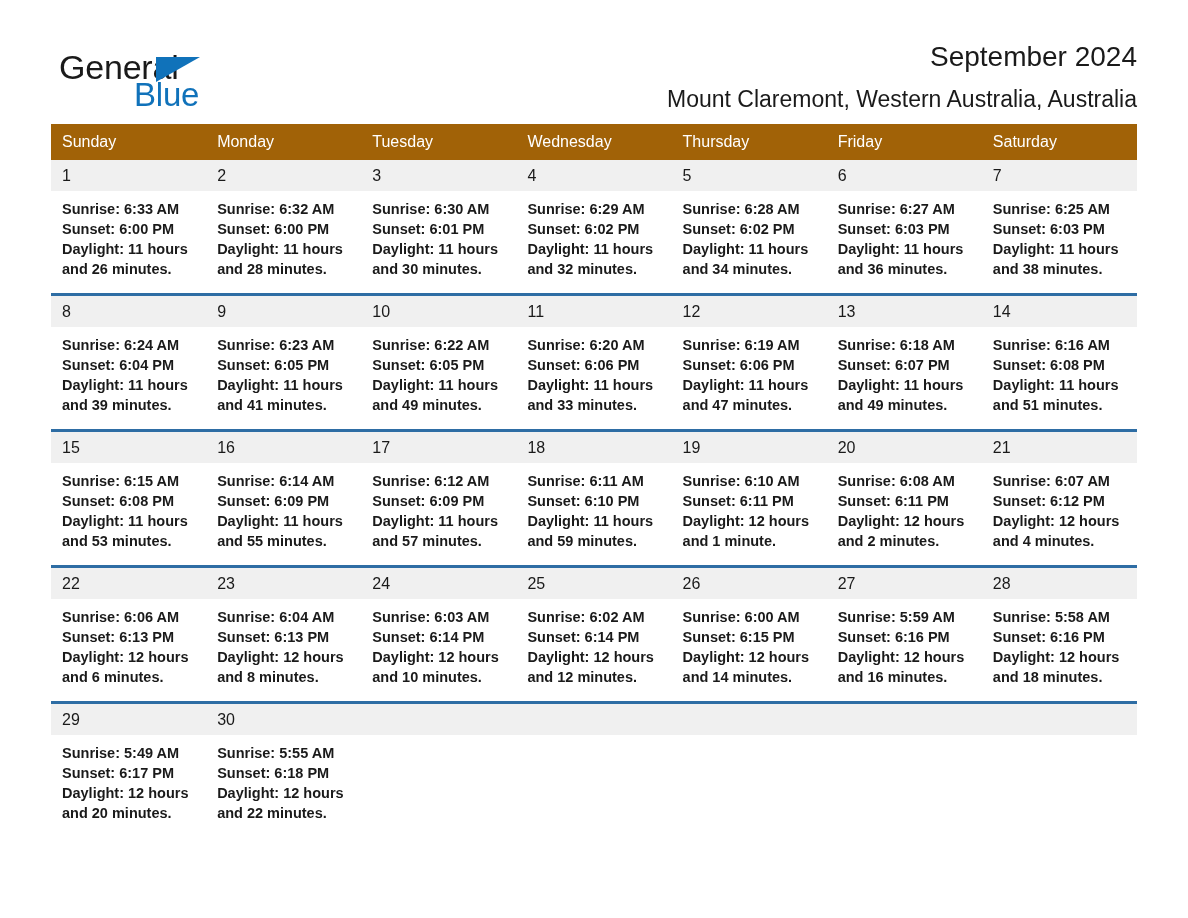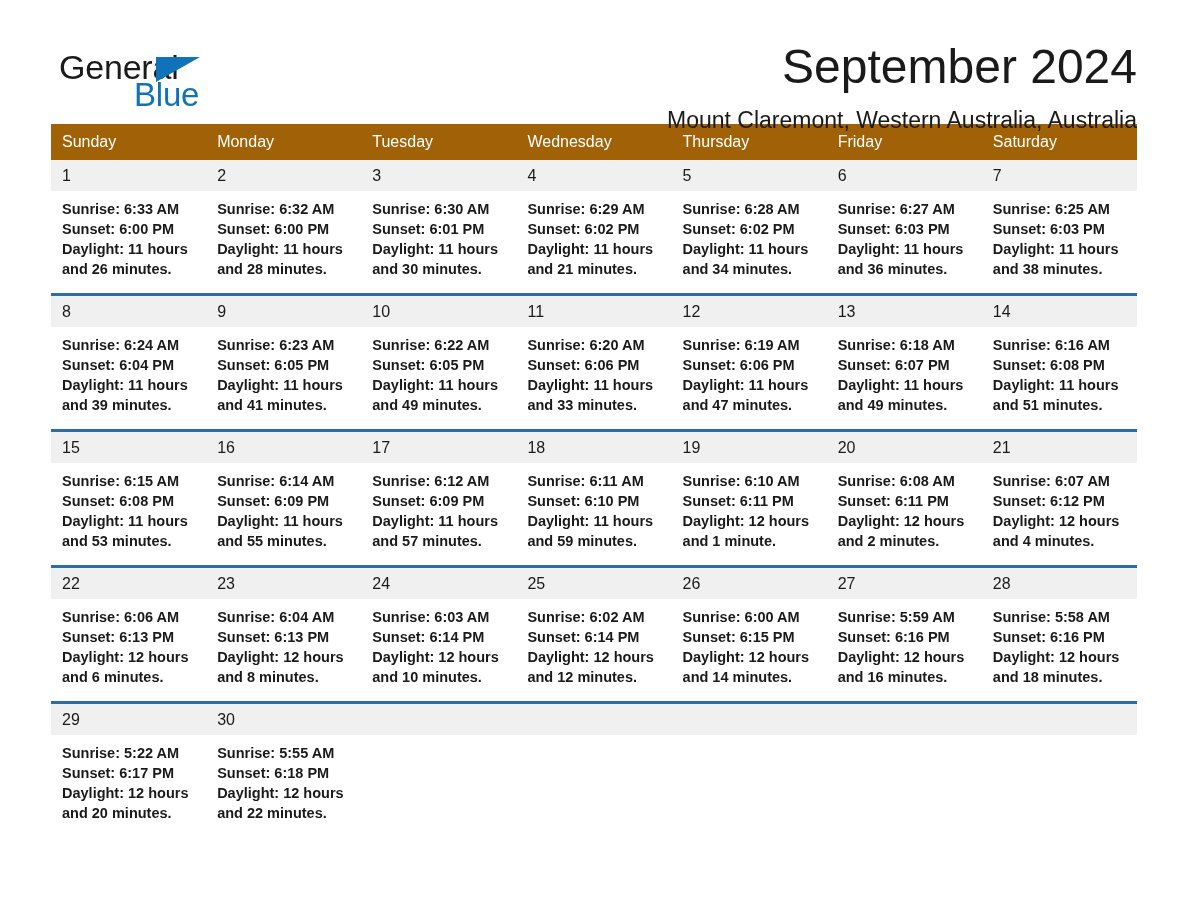--- a/index.html
+++ b/index.html
@@ -21,21 +21,21 @@
     font-family: "Liberation Sans", sans-serif;
   }
   .logo-tri { position: absolute; left: 97px; top: 9px; width: 0; height: 0;
     border-left: 44px solid #1072ba; border-bottom: 25px solid transparent; }
   .logo-blue {
     position: absolute; left: 75px; top: 28px;
     font-size: 33px; color: #1072ba; letter-spacing: -0.2px;
   }
 
   .title-wrap { position: absolute; right: 0px; top: 42px; text-align: right; }
-  .cal-title { font-size: 48px; font-weight: normal; color: #1a1a1a; line-height: 1.05; }
+  .cal-title { font-size: 28px; font-weight: normal; color: #1a1a1a; line-height: 1.05; }
   .cal-subtitle { font-size: 23px; color: #1a1a1a; margin-top: 16px; line-height: 1.1; }
 
   
   .calendar { width: 1086px; margin-top: 12px; border-collapse: collapse; table-layout: fixed; }
   .calendar col { width: 155.14px; }
 
   .dayhead {
     background: #a16207; color: #ffffff;
     font-size: 16px; font-weight: normal;
     text-align: left; padding: 9px 0 9px 11px; height: 33px;
@@ -126,21 +126,21 @@
           <td>
             <span class="line">Sunrise: 6:30 AM</span>
             <span class="line">Sunset: 6:01 PM</span>
             <span class="line">Daylight: 11 hours</span>
             <span class="line">and 30 minutes.</span>
           </td>
           <td>
             <span class="line">Sunrise: 6:29 AM</span>
             <span class="line">Sunset: 6:02 PM</span>
             <span class="line">Daylight: 11 hours</span>
-            <span class="line">and 21 minutes.</span>
+            <span class="line">and 32 minutes.</span>
           </td>
           <td>
             <span class="line">Sunrise: 6:28 AM</span>
             <span class="line">Sunset: 6:02 PM</span>
             <span class="line">Daylight: 11 hours</span>
             <span class="line">and 34 minutes.</span>
           </td>
           <td>
             <span class="line">Sunrise: 6:27 AM</span>
             <span class="line">Sunset: 6:03 PM</span>
@@ -329,21 +329,21 @@
           <td>29</td>
           <td>30</td>
           <td></td>
           <td></td>
           <td></td>
           <td></td>
           <td></td>
         </tr>
         <tr class="info-row">
           <td>
-            <span class="line">Sunrise: 5:22 AM</span>
+            <span class="line">Sunrise: 5:49 AM</span>
             <span class="line">Sunset: 6:17 PM</span>
             <span class="line">Daylight: 12 hours</span>
             <span class="line">and 20 minutes.</span>
           </td>
           <td>
             <span class="line">Sunrise: 5:55 AM</span>
             <span class="line">Sunset: 6:18 PM</span>
             <span class="line">Daylight: 12 hours</span>
             <span class="line">and 22 minutes.</span>
           </td>

